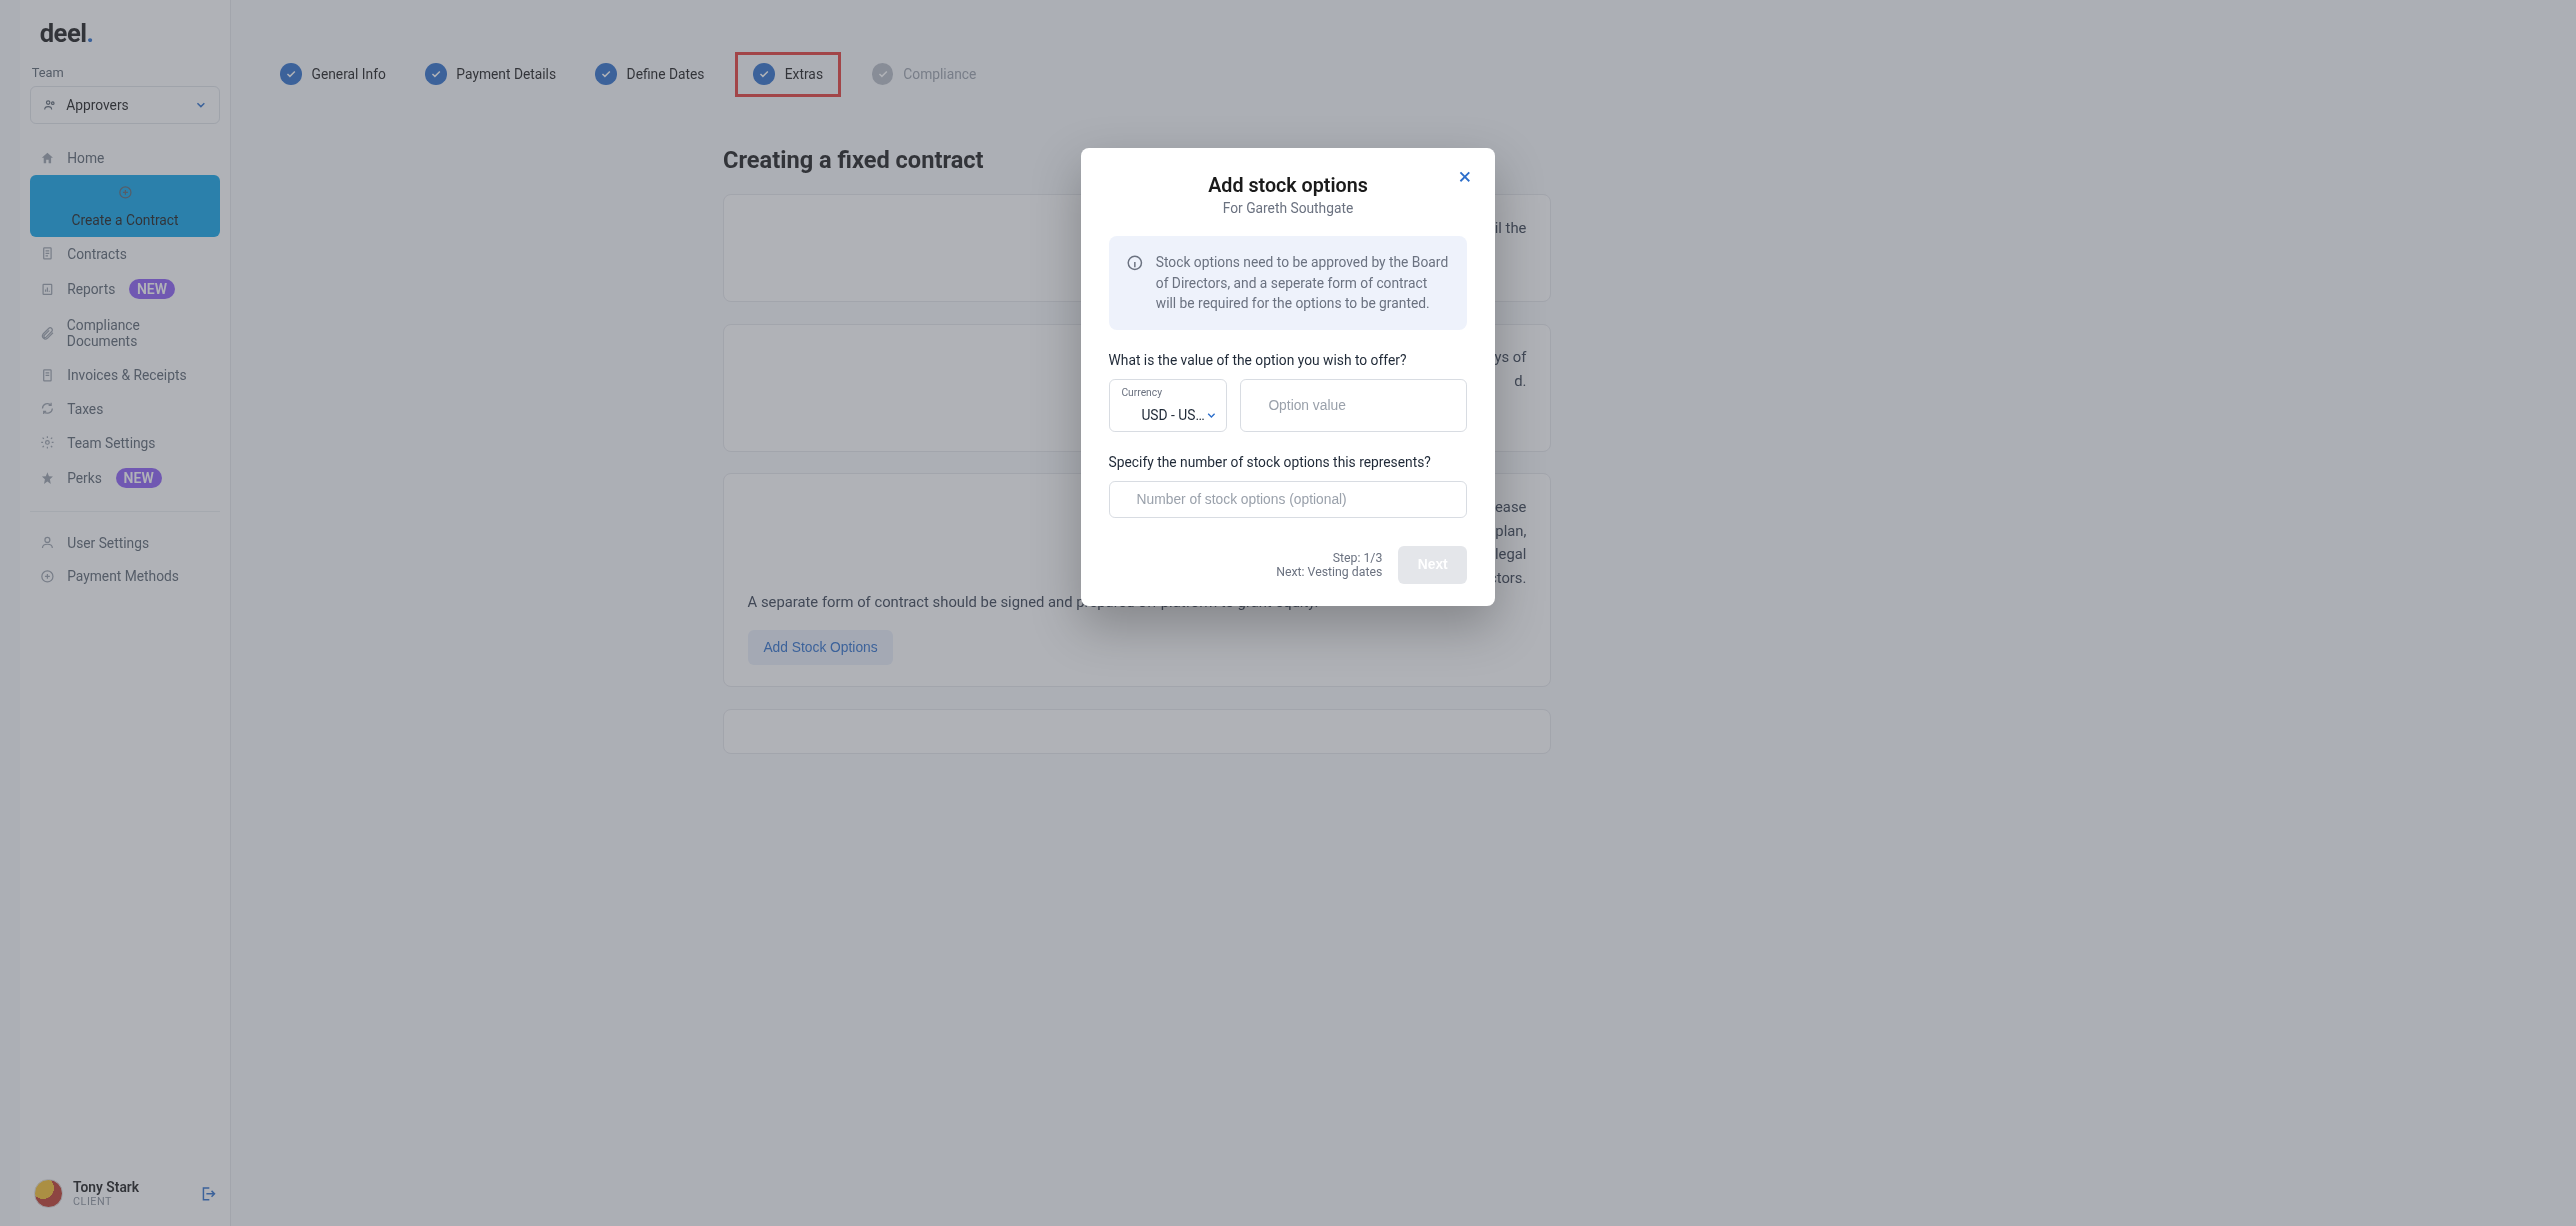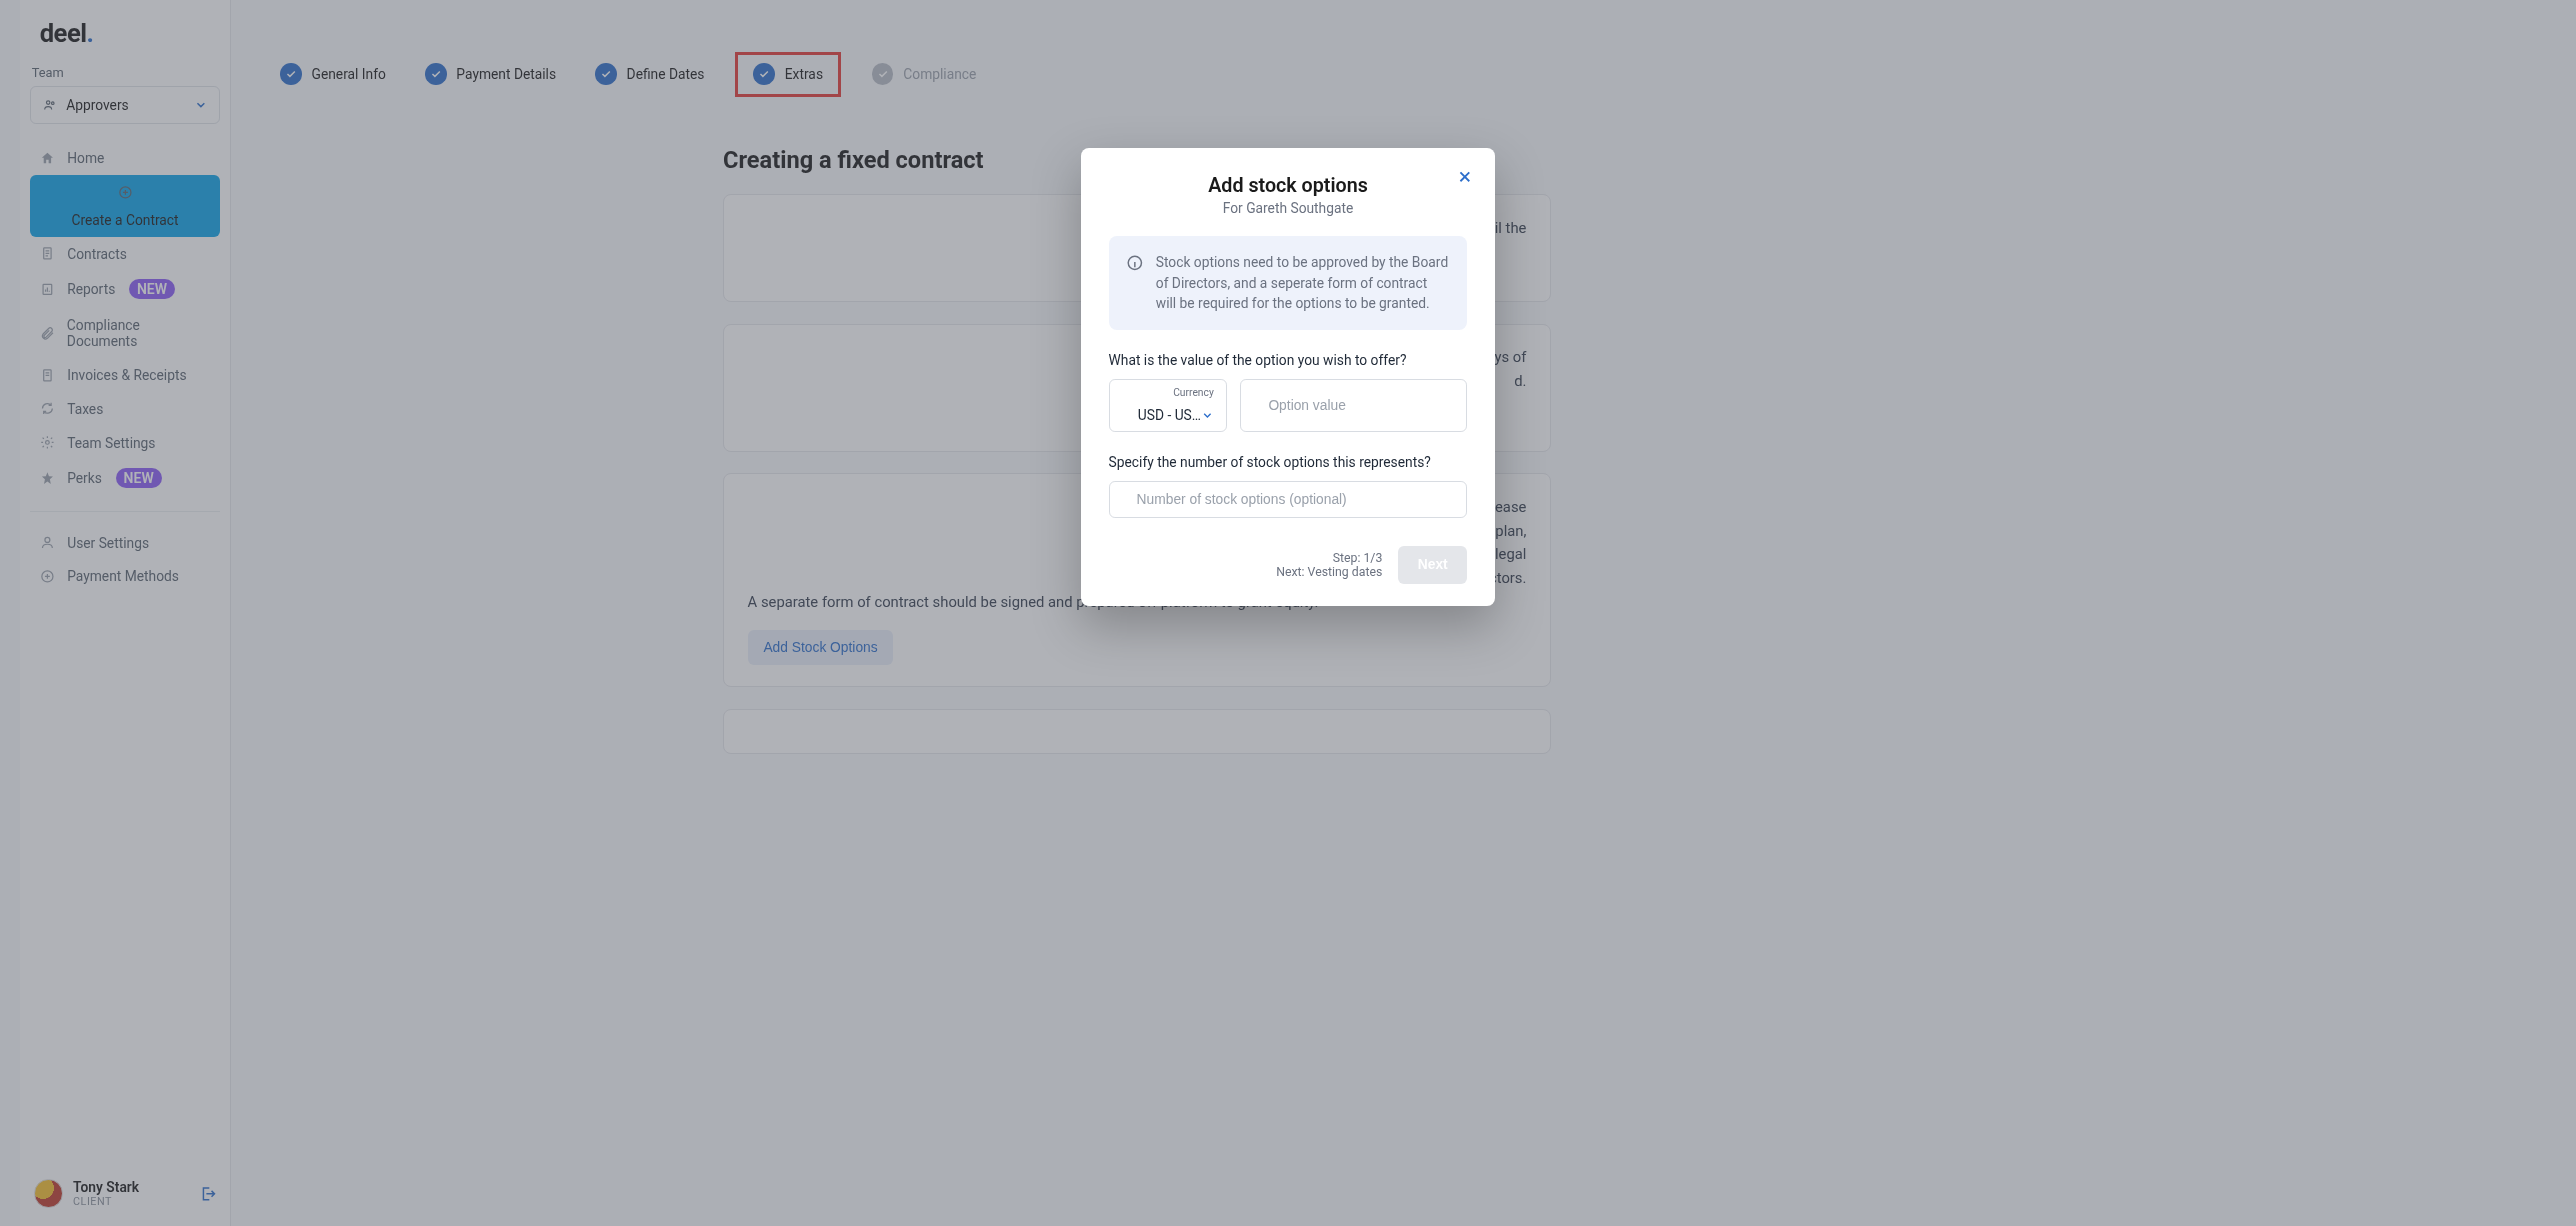--- a/index.html
+++ b/index.html
@@ -65,21 +65,21 @@
   .modal .close { position: absolute; top: 19.7px; right: 21.7px; color: #2c6ecb; font-size: 19.7px; cursor: pointer; background: none; border: none; line-height: 1; }
   .info-box { margin-top: 19.7px; background: #eef2fb; border-radius: 7.9px; padding: 15.8px 17.7px; display: flex; gap: 11.8px; }
   .info-box .icn { color: #6b7280; margin-top: 2px; }
   .info-box p { font-size: 13.8px; color: #6b7280; line-height: 1.5; }
   .field-label { margin-top: 21.7px; font-size: 13.8px; color: #1f2937; }
   .row { display: flex; gap: 13.8px; margin-top: 11.8px; }
   .select-box, .input-box {
     border: 1px solid #d8dce2; border-radius: 5.9px; padding: 9.8px 11.8px; font-size: 13.8px; color: #1f2937;
     background: #fff; display: flex; align-items: center; justify-content: space-between; gap: 7.9px;
   }
-  .select-box { width: 118px; flex-direction: column; align-items: flex-end; padding: 5.9px 11.8px 7.9px 11.8px; }
+  .select-box { width: 118px; flex-direction: column; align-items: flex-start; padding: 5.9px 11.8px 7.9px 11.8px; }
   .select-box .mini-label { font-size: 10.3px; color: #6b7280; }
   .select-box .sel-row { display: flex; align-items: center; justify-content: space-between; margin-left: 20px; }
   .select-box .sel-val { font-size: 13.8px; white-space: nowrap; overflow: hidden; text-overflow: ellipsis; max-width: 71px; }
   .input-box { flex: 1; color: #9aa1ab; padding-left: 27px; }
   .input-box input { border: none; outline: none; width: 100%; font-size: 13.8px; color: #1f2937; }
   .input-box input::placeholder { color: #9aa1ab; }
   .full-input { margin-top: 11.8px; }
   .modal-footer { margin-top: 27.6px; display: flex; align-items: center; justify-content: flex-end; gap: 15.8px; }
   .step-info { text-align: right; }
   .step-info div { font-size: 12.3px; color: #6b7280; }

